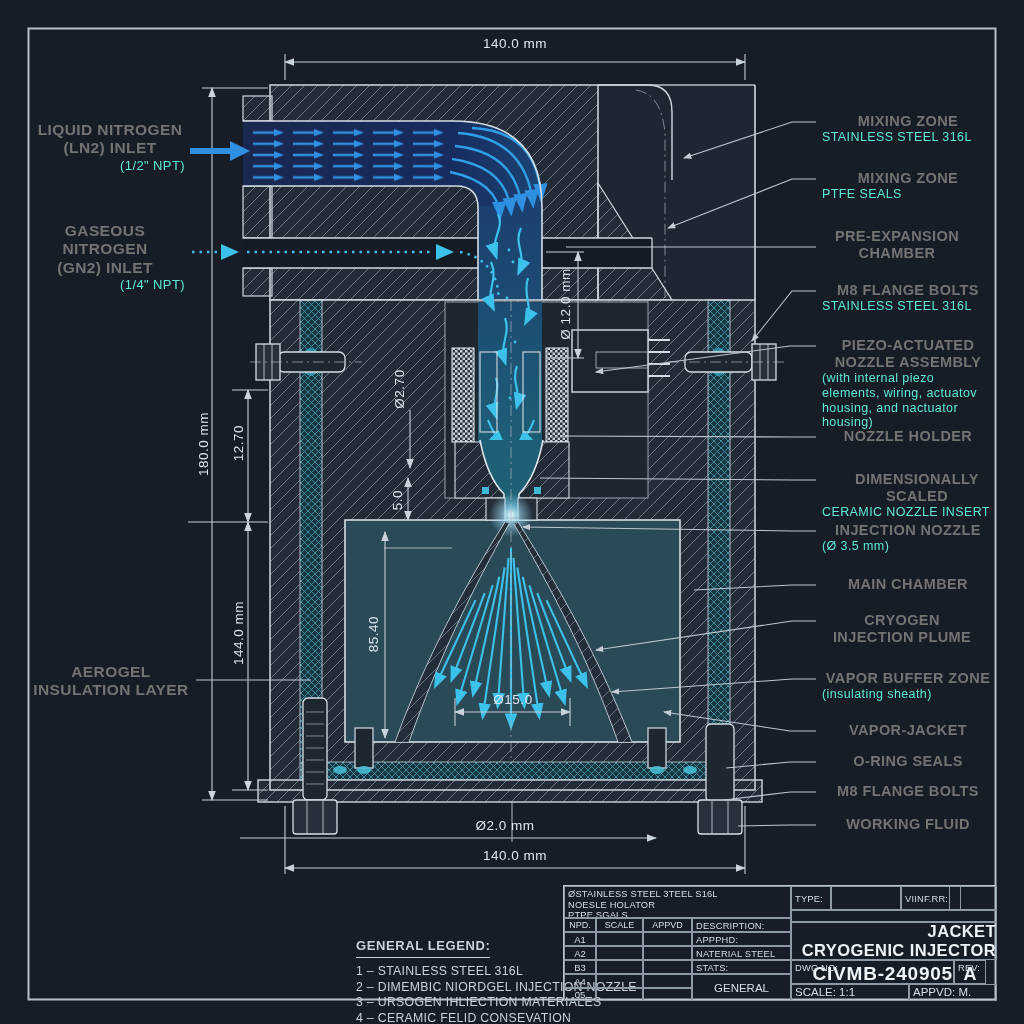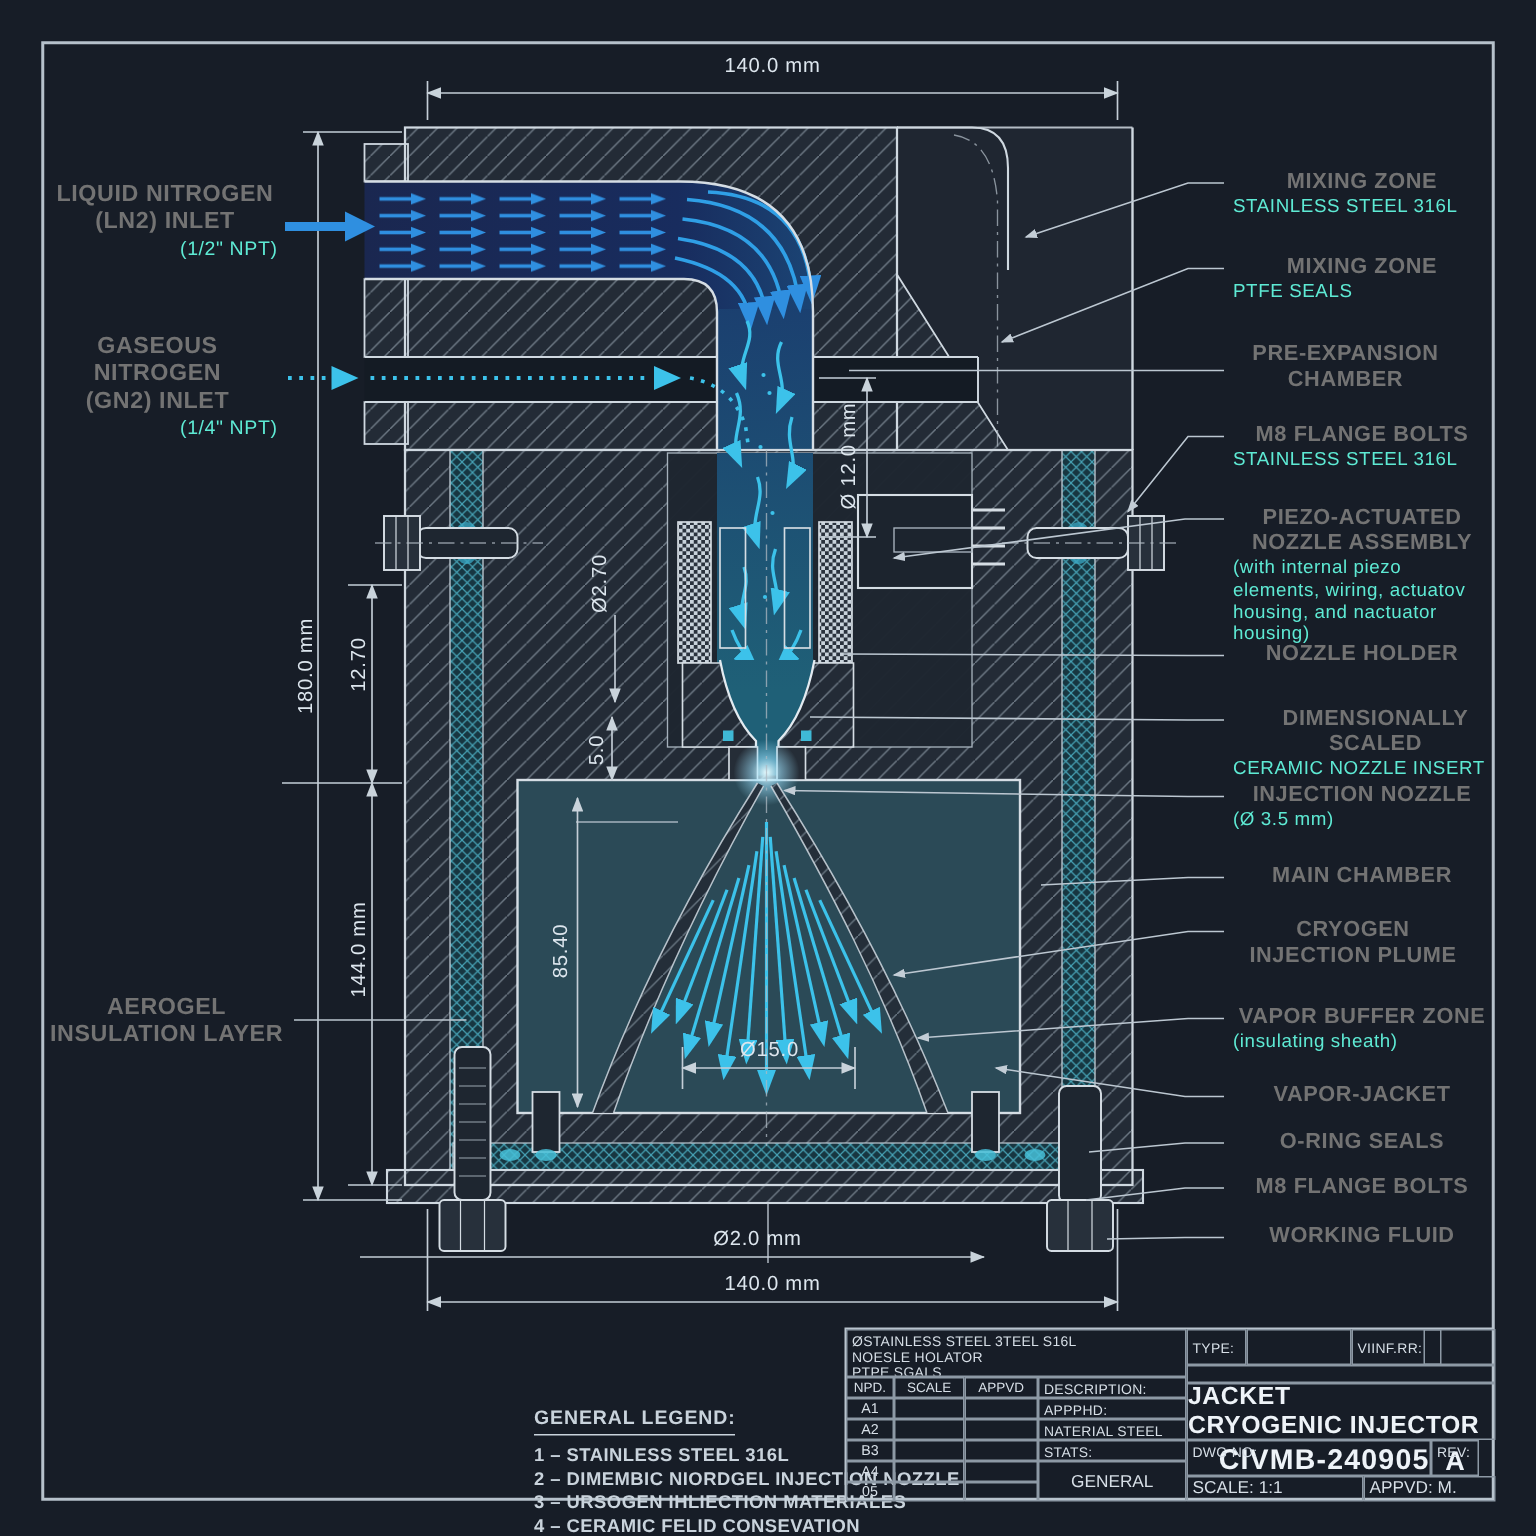--- a/index.html
+++ b/index.html
@@ -16,29 +16,29 @@
   .leftlbl .s{font-size:13px;}
   
   .dim{position:absolute;font-size:13.5px;color:#dde6ee;letter-spacing:.5px;
        white-space:nowrap;text-align:center;}
   .vdim{width:110px;height:18px;line-height:18px;transform:rotate(-90deg);}
   
   .legend{position:absolute;left:356px;top:936px;color:#c9d3dc;}
   .legend .lt{font-size:13px;font-weight:700;letter-spacing:.6px;
               border-bottom:1px solid #c9d3dc;display:inline-block;
               padding-bottom:4px;margin-bottom:6px;}
-  .legend .li{font-size:12.3px;line-height:15.5px;letter-spacing:.3px;font-weight:bold;}
+  .legend .li{font-size:12.3px;line-height:15.5px;letter-spacing:.3px;}
   
   .tb{position:absolute;left:563px;top:885px;width:433px;height:115px;
       border:1.5px solid #b9c4ce;box-sizing:border-box;font-size:10px;
       color:#d7dfe7;}
   .tb .cell{position:absolute;border:1px solid #8d99a5;box-sizing:border-box;
             overflow:hidden;}
   .tb .sm{font-size:9.3px;letter-spacing:.2px;line-height:10.5px;padding:2px 3px;}
-  .tb .ctr{display:flex;align-items:center;justify-content:center;text-align:left;}
+  .tb .ctr{display:flex;align-items:center;justify-content:center;text-align:right;}
   .bigtitle{font-size:16.5px;font-weight:700;line-height:19px;color:#eef3f8;
             letter-spacing:.4px;}
   .dwgno{font-size:19px;font-weight:700;color:#eef3f8;letter-spacing:.8px;}
   .revA{font-size:18px;font-weight:700;color:#eef3f8;}
 </style>
 </head>
 <body>
 
 <div class="stage">
 

